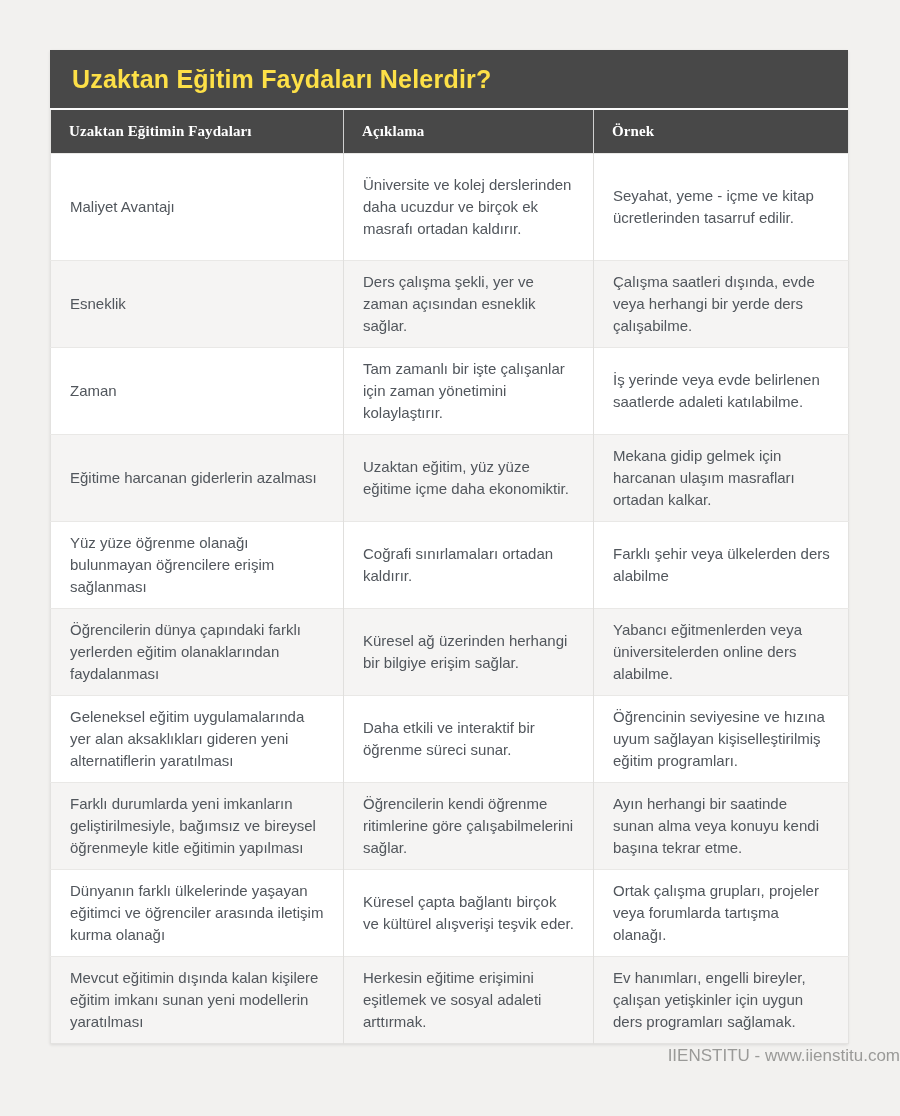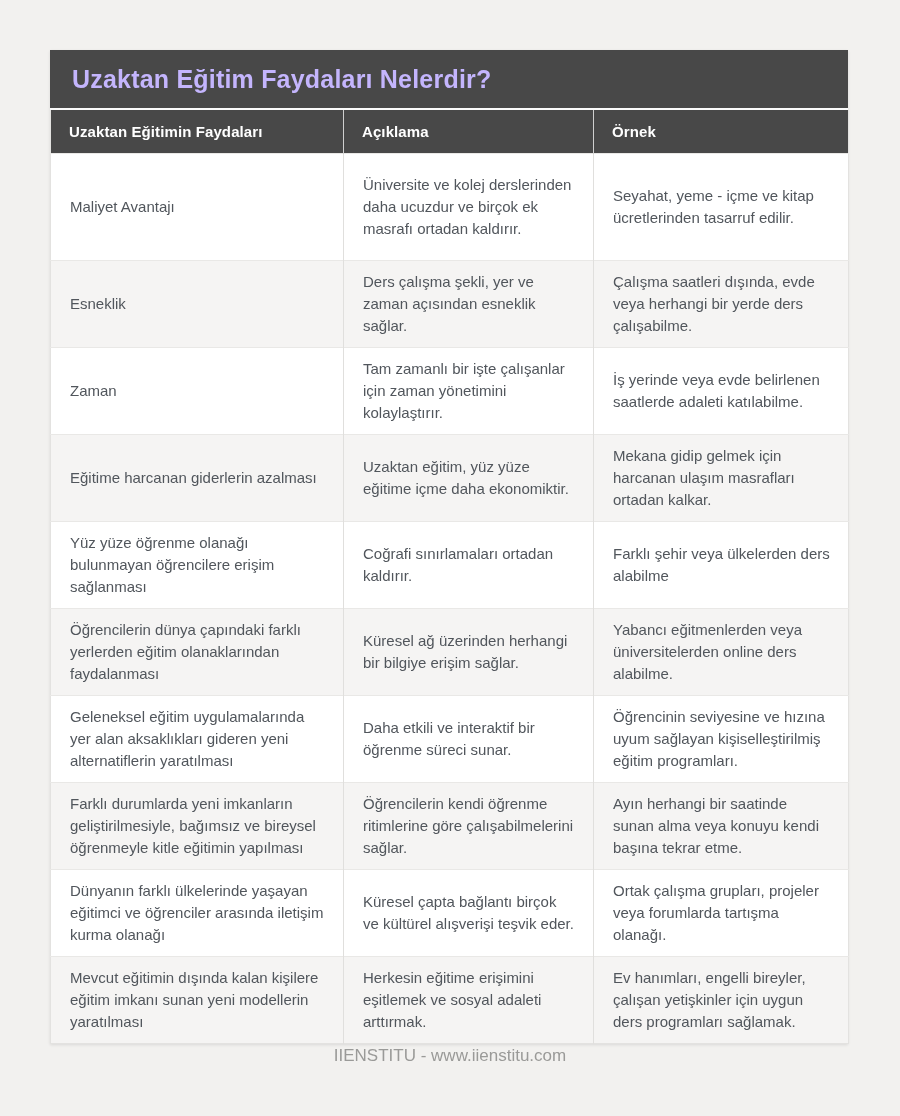--- a/index.html
+++ b/index.html
@@ -17,21 +17,21 @@
   .card {
     position: absolute;
     left: 50px;
     top: 50px;
     width: 798px;
     box-shadow: 0 1px 3px rgba(0,0,0,0.10);
     background: #ffffff;
   }
   .card-title {
     background: #484848;
-    color: #c4b5fd;
+    color: #fde047;
     font-size: 25px;
     font-weight: bold;
     padding: 15px 22px 14px 22px;
     border-bottom: 2px solid #fbfbfb;
     letter-spacing: 0.2px;
   }
   table.benefits {
     border-collapse: collapse;
     table-layout: fixed;
     width: 798px;
@@ -43,20 +43,21 @@
   table.benefits col.c3 { width: 255px; }
   table.benefits th {
     background: #484848;
     color: #ffffff;
     font-size: 15px;
     font-weight: bold;
     text-align: left;
     padding: 13px 18px;
     border-left: 1px solid #cfcfcf;
     letter-spacing: 0.1px;
+    font-family: Liberation Serif, serif;
   }
   table.benefits th:first-child { border-left: none; }
   table.benefits td {
     font-size: 15px;
     line-height: 22px;
     color: #51565c;
     vertical-align: middle;
     text-align: left;
     padding: 10px 18px 10px 19px;
     border-left: 1px solid #e0dfdd;
@@ -65,21 +66,21 @@
   table.benefits td:first-child { border-left: none; }
   table.benefits tbody tr:nth-child(odd)  { background: #ffffff; }
   table.benefits tbody tr:nth-child(even) { background: #f5f4f3; }
   table.benefits tbody tr:first-child td { height: 86px; }
   table.benefits tbody tr td { height: 64px; }
   .footer {
     position: absolute;
     left: 0;
     top: 1046px;
     width: 900px;
-    text-align: center;
+    text-align: right;
     font-size: 17px;
     color: #9a9a98;
   }
 </style>
 </head>
 <body>
 
 <div class="card">
   <div class="card-title">Uzaktan Eğitim Faydaları Nelerdir?</div>
   <table class="benefits">

